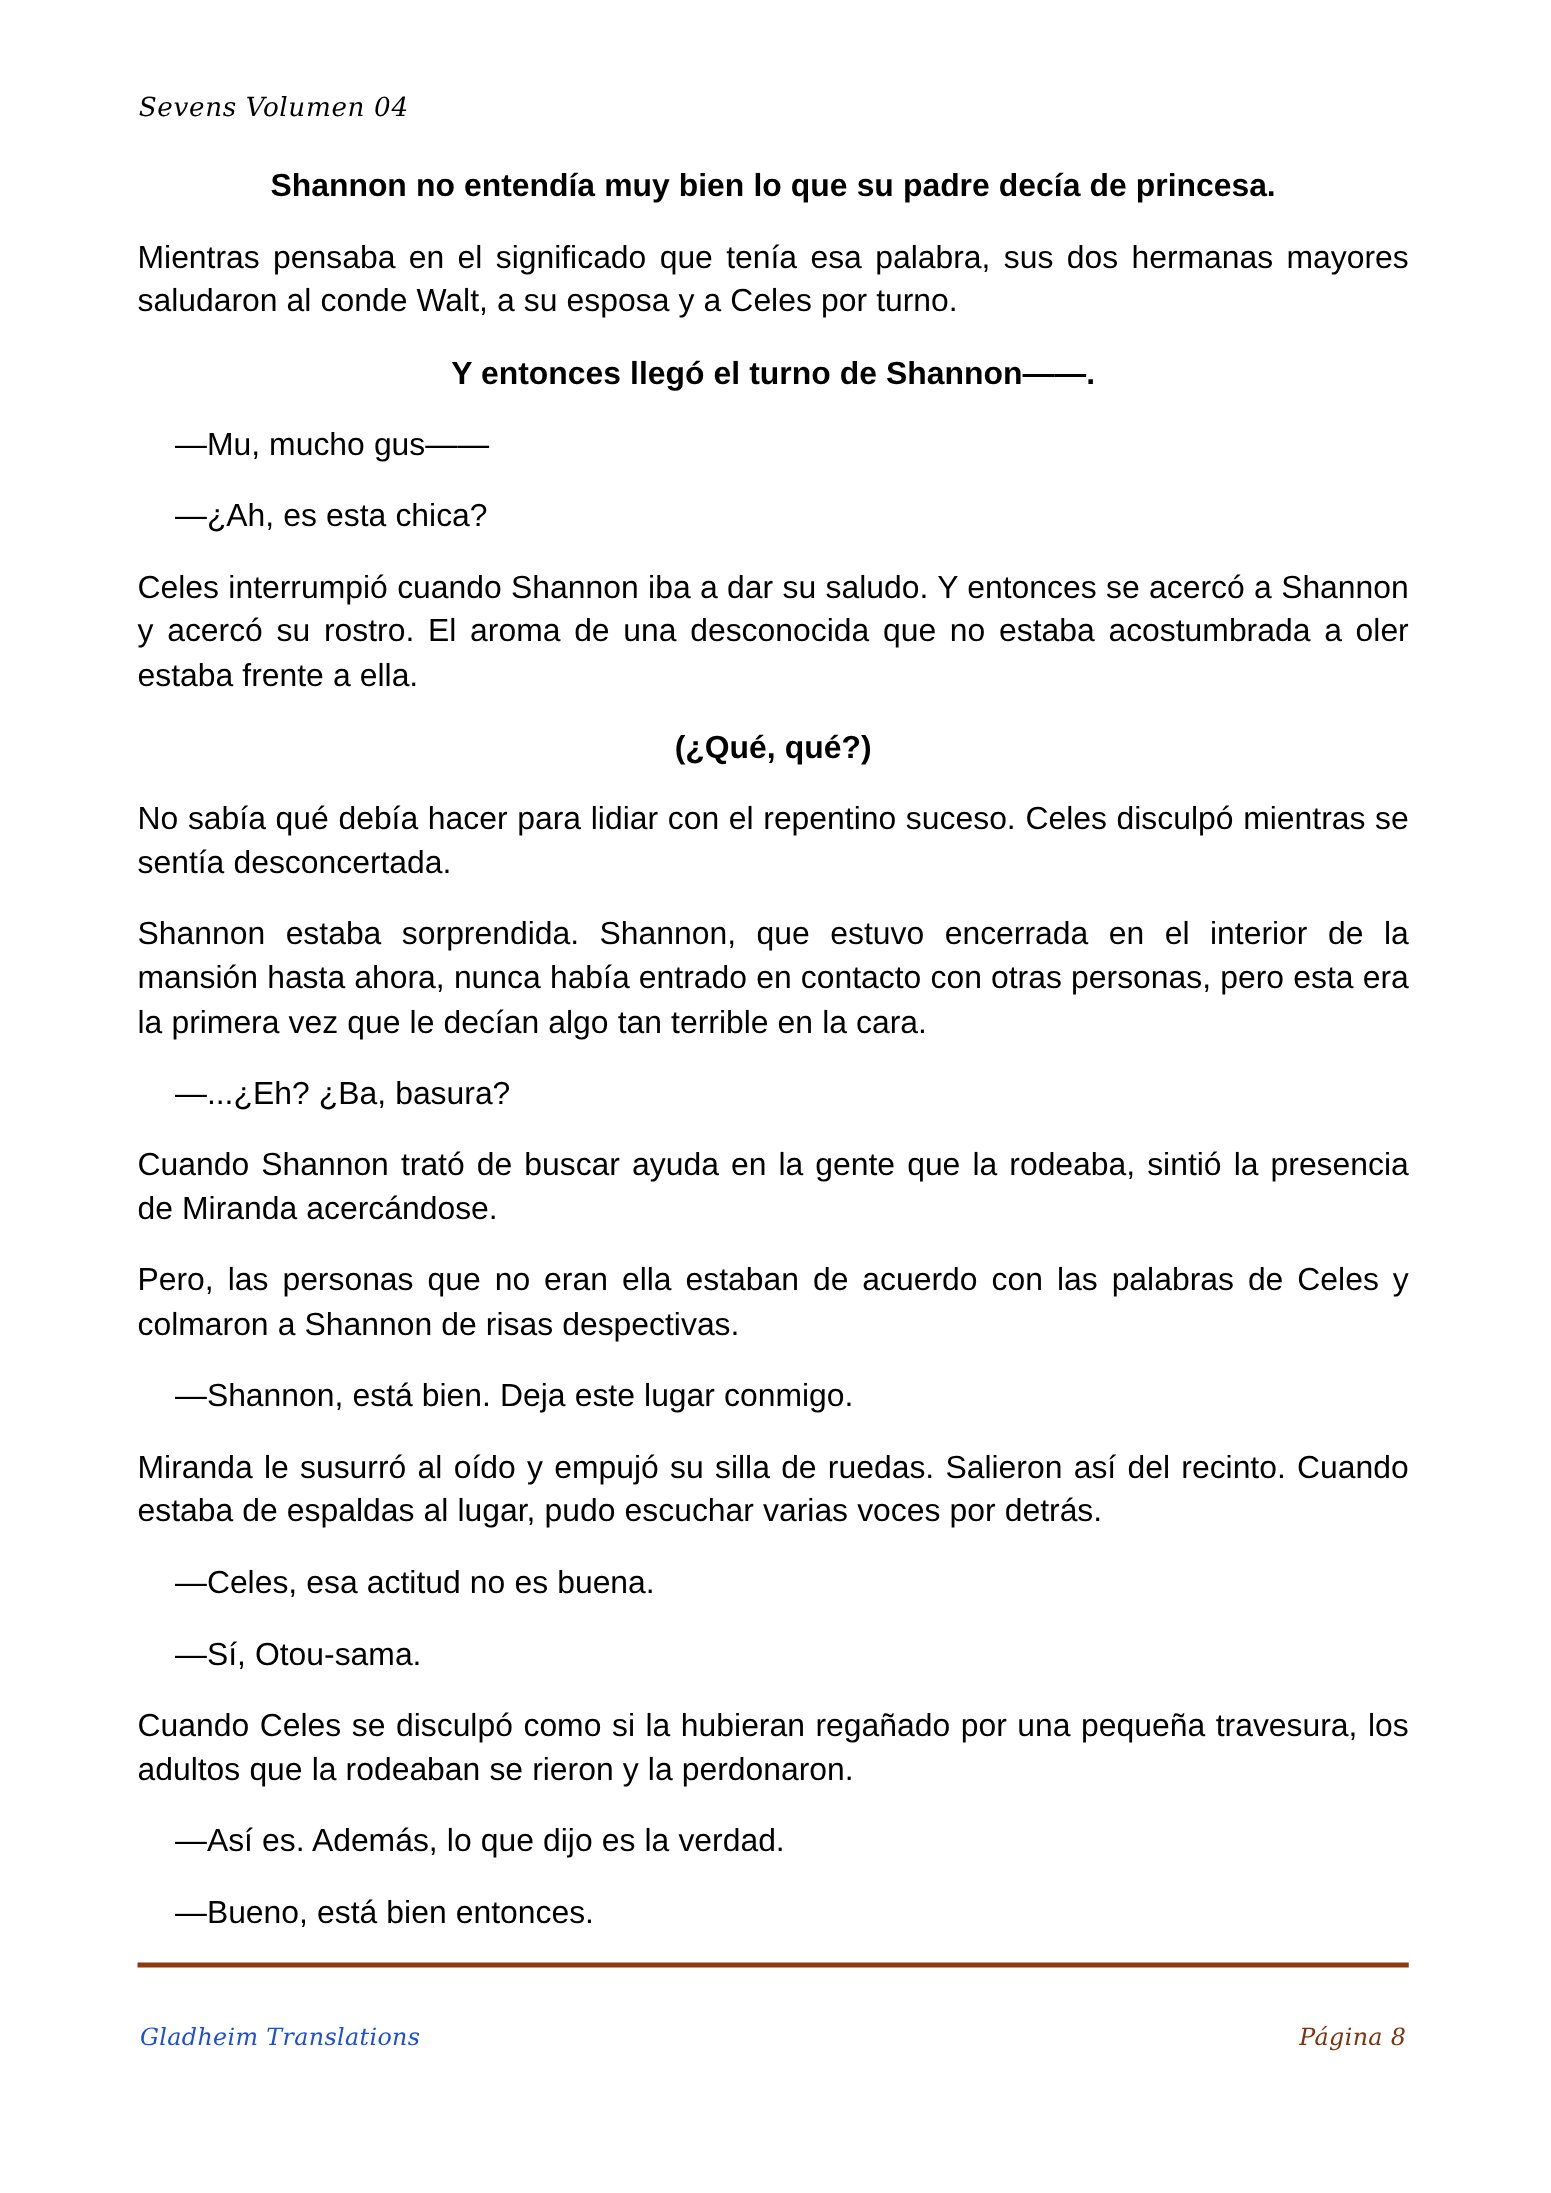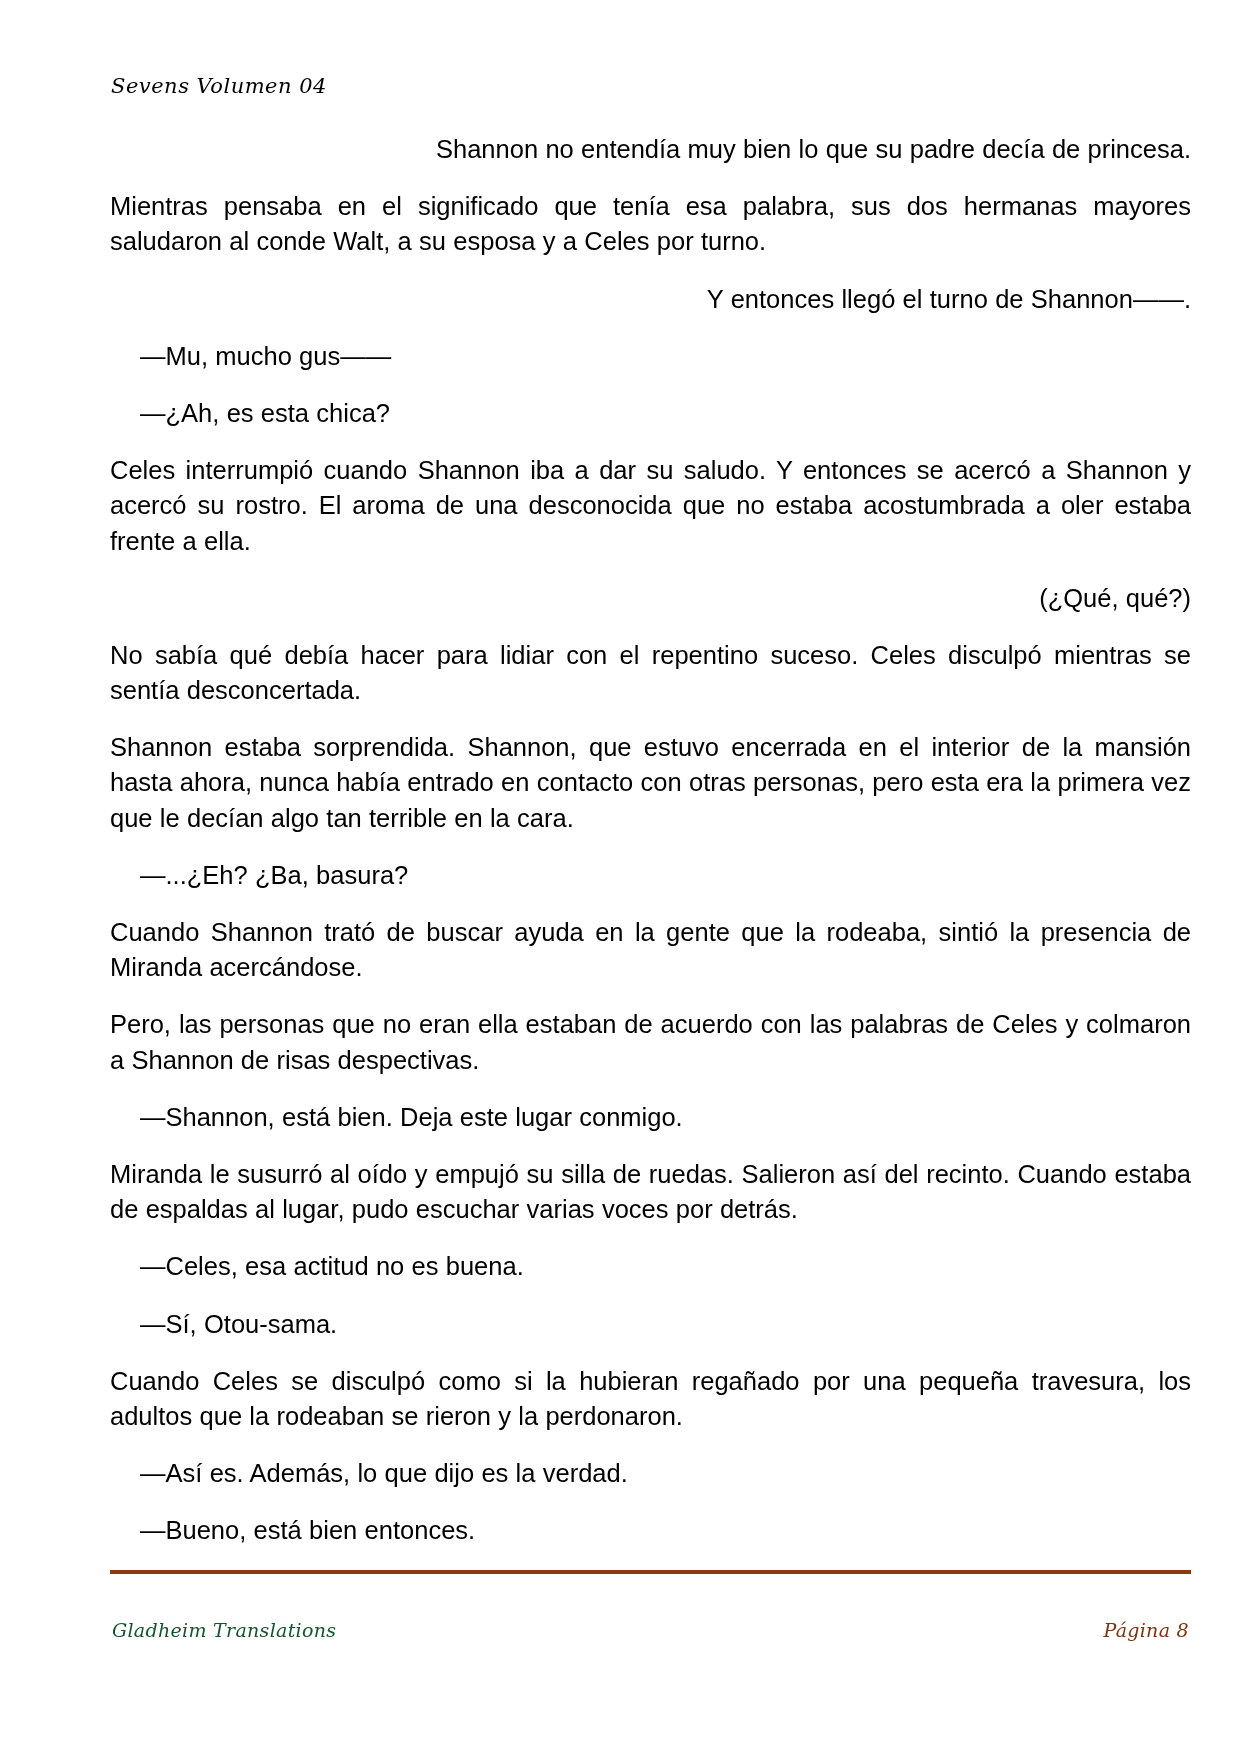--- a/index.html
+++ b/index.html
@@ -12,21 +12,21 @@
     height: 1754px;
     font-family: "Liberation Sans", sans-serif;
     color: #000000;
     position: relative;
     overflow: hidden;
   }
   .page {
     box-sizing: border-box;
     width: 1241px;
     height: 1398px;
-    padding: 60px 50px 40px 110px;
+    padding: 60px 114px 40px 110px;
     display: flex;
     flex-direction: column;
   }
 
   
   .header {
     font-family: "DejaVu Serif", serif;
     font-style: italic;
     font-size: 21px;
     letter-spacing: 0.5px;
@@ -48,21 +48,22 @@
     text-align: justify;
     text-justify: inter-word;
     word-spacing: 0.2px;
   }
   p.dialogue {
     text-indent: 0;
     margin-left: 30px;
     text-align: left;
   }
   p.plain {
-    text-align: right;
+    text-align: center;
+    font-weight: bold;
   }
 
   
   .footer-wrap {
     margin-top: auto;
   }
   .footer-rule {
     height: 4px;
     background: #8a3b10;
     width: 100%;
@@ -106,18 +107,18 @@
     <p class="dialogue">—Celes, esa actitud no es buena.</p>
     <p class="dialogue">—Sí, Otou-sama.</p>
     <p>Cuando Celes se disculpó como si la hubieran regañado por una pequeña travesura, los adultos que la rodeaban se rieron y la perdonaron.</p>
     <p class="dialogue">—Así es. Además, lo que dijo es la verdad.</p>
     <p class="dialogue">—Bueno, está bien entonces.</p>
   </div>
 
   <div class="footer-wrap">
     <div class="footer-rule" style="background: rgb(138, 59, 16);"></div>
     <div class="footer">
-      <span class="left" style="color: #14532d;">Gladheim Translations</span>
+      <span class="left" style="color: #1d4ed8;">Gladheim Translations</span>
       <span class="right" style="color: rgb(122, 52, 16);">Página 8</span>
     </div>
   </div>
 
 </div>
 
 </body></html>

